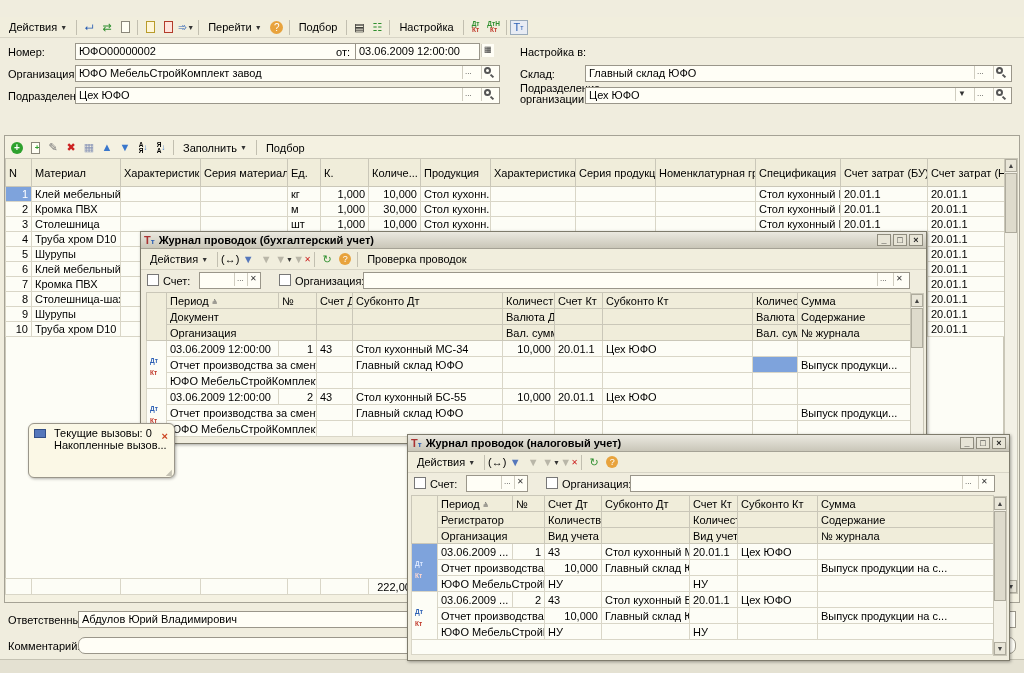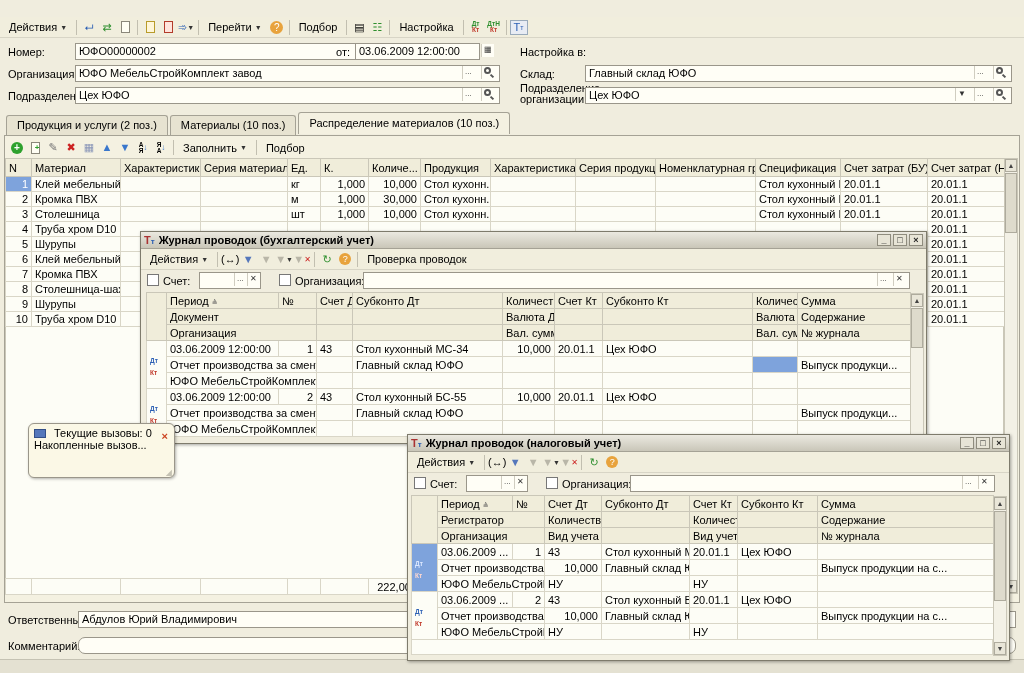--- a/index.html
+++ b/index.html
@@ -123,21 +123,20 @@
   <div class="fld" style="left:585px;top:65px;width:427px">Главный склад ЮФО</div>
   <div class="fbtn" style="left:974px;top:66px">...</div>
   <div class="fbtn" style="left:993px;top:66px"><span class="mag"></span></div>
 
   <span class="lbl" style="left:520px;top:83px;width:64px;white-space:normal;line-height:11px">Подразделение организации:</span>
   <div class="fld" style="left:585px;top:87px;width:427px">Цех ЮФО</div>
   <div class="fbtn" style="left:955px;top:88px">▼</div>
   <div class="fbtn" style="left:974px;top:88px">...</div>
   <div class="fbtn" style="left:993px;top:88px"><span class="mag"></span></div>
 
-  <div class="abs" style="left:6px;top:114px" id="tabs"><span class="tab">Продукция и услуги (2 поз.)</span><span class="tab">Материалы (10 поз.)</span><span class="tab act">Распределение материалов (10 поз.)</span></div>
 
   <div class="abs" style="left:4px;top:135px;width:1016px;height:468px;border:1px solid #a5a295;background:#f4f1e1"></div>
 
   <div class="tools abs" style="left:5px;top:137px;width:1014px;background:#f4f1e1;border-bottom:none">
     <span class="icn">
         <span class="gplus">+</span>
       </span>
     <span class="icn">
         <span class="doc"></span>
         <span style="color:#2ea12e;font-size:8px;font-weight:bold;margin-left:-5px">+</span>
@@ -191,21 +190,21 @@
           <th style="height: 18px;">Характеристика ...</th>
           <th style="height: 18px;">Серия материала</th>
           <th style="height: 18px;">Ед.</th>
           <th style="height: 18px;">К.</th>
           <th style="height: 18px;">Количе...</th>
           <th style="height: 18px;">Продукция</th>
           <th style="height: 18px;">Характеристика п...</th>
           <th style="height: 18px;">Серия продукции</th>
           <th style="height: 18px;">Номенклатурная груп...</th>
           <th style="height: 18px;">Спецификация</th>
-          <th style="height: 18px; margin-top: 32px;">Счет затрат (БУ)</th>
+          <th style="height: 28px; margin-top: 32px;">Счет затрат (БУ)</th>
           <th style="height: 18px;">Счет затрат (НУ)</th>
         </tr>
       </thead>
     <tbody id="maingrid-body">
         <tr style="height: 15px;">
           <td class="r selblue">1</td>
           <td>Клей мебельный</td>
           <td></td>
           <td></td>
           <td>кг</td>
@@ -574,21 +573,21 @@
       </table>
     <div class="sb" style="left:769px;top:61px;height:145px">
       <div class="sbb" style="top:0">▲</div>
         <div class="sbth" style="top:14px;height:40px"></div>
     </div>
   </div>
 
   <div class="abs" style="left:28px;top:423px;width:147px;height:55px;background:#fbf8e6;border:1px solid #9a968a;border-radius:6px;box-shadow:1px 1px 3px rgba(0,0,0,.3);padding:3px 5px">
     <span style="position:absolute;left:5px;top:5px;width:12px;height:9px;background:#5577bb;border:1px solid #334f88"></span>
     <div style="margin-left:20px">Текущие вызовы: 0</div>
-    <div style="">Накопленные вызов...</div>
+    <div style="margin-left:20px">Накопленные вызов...</div>
     <span style="position:absolute;right:6px;top:6px;color:#cc4422;font-weight:bold">×</span>
     <span style="position:absolute;right:2px;bottom:0;color:#c5c2b3;font-size:8px">◢</span>
   </div>
 
   <div class="win" style="left:407px;top:434px;width:603px;height:227px">
     <div class="tbar">
       <span class="tt-ic">Т<span style="color:#2b5fb4;font-size:8px">т</span></span>
       <span class="cap">Журнал проводок (налоговый учет)</span>
       <span class="wbtns">
           <span class="wbtn">_</span>

